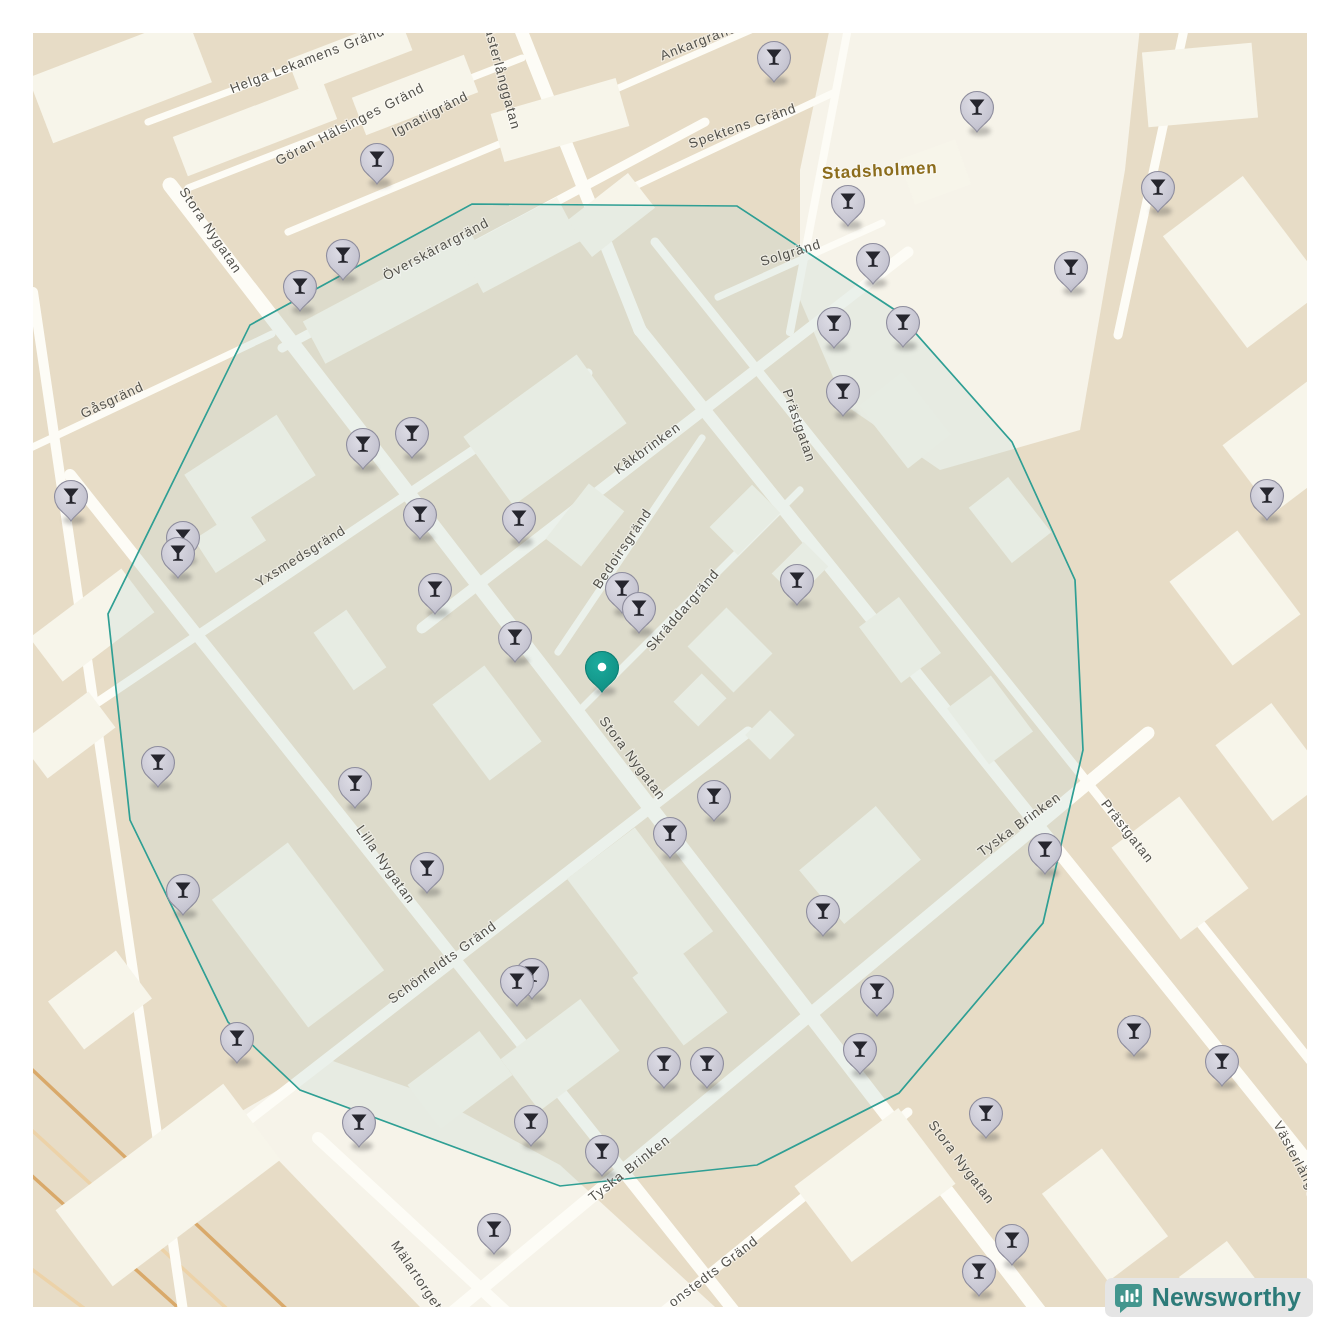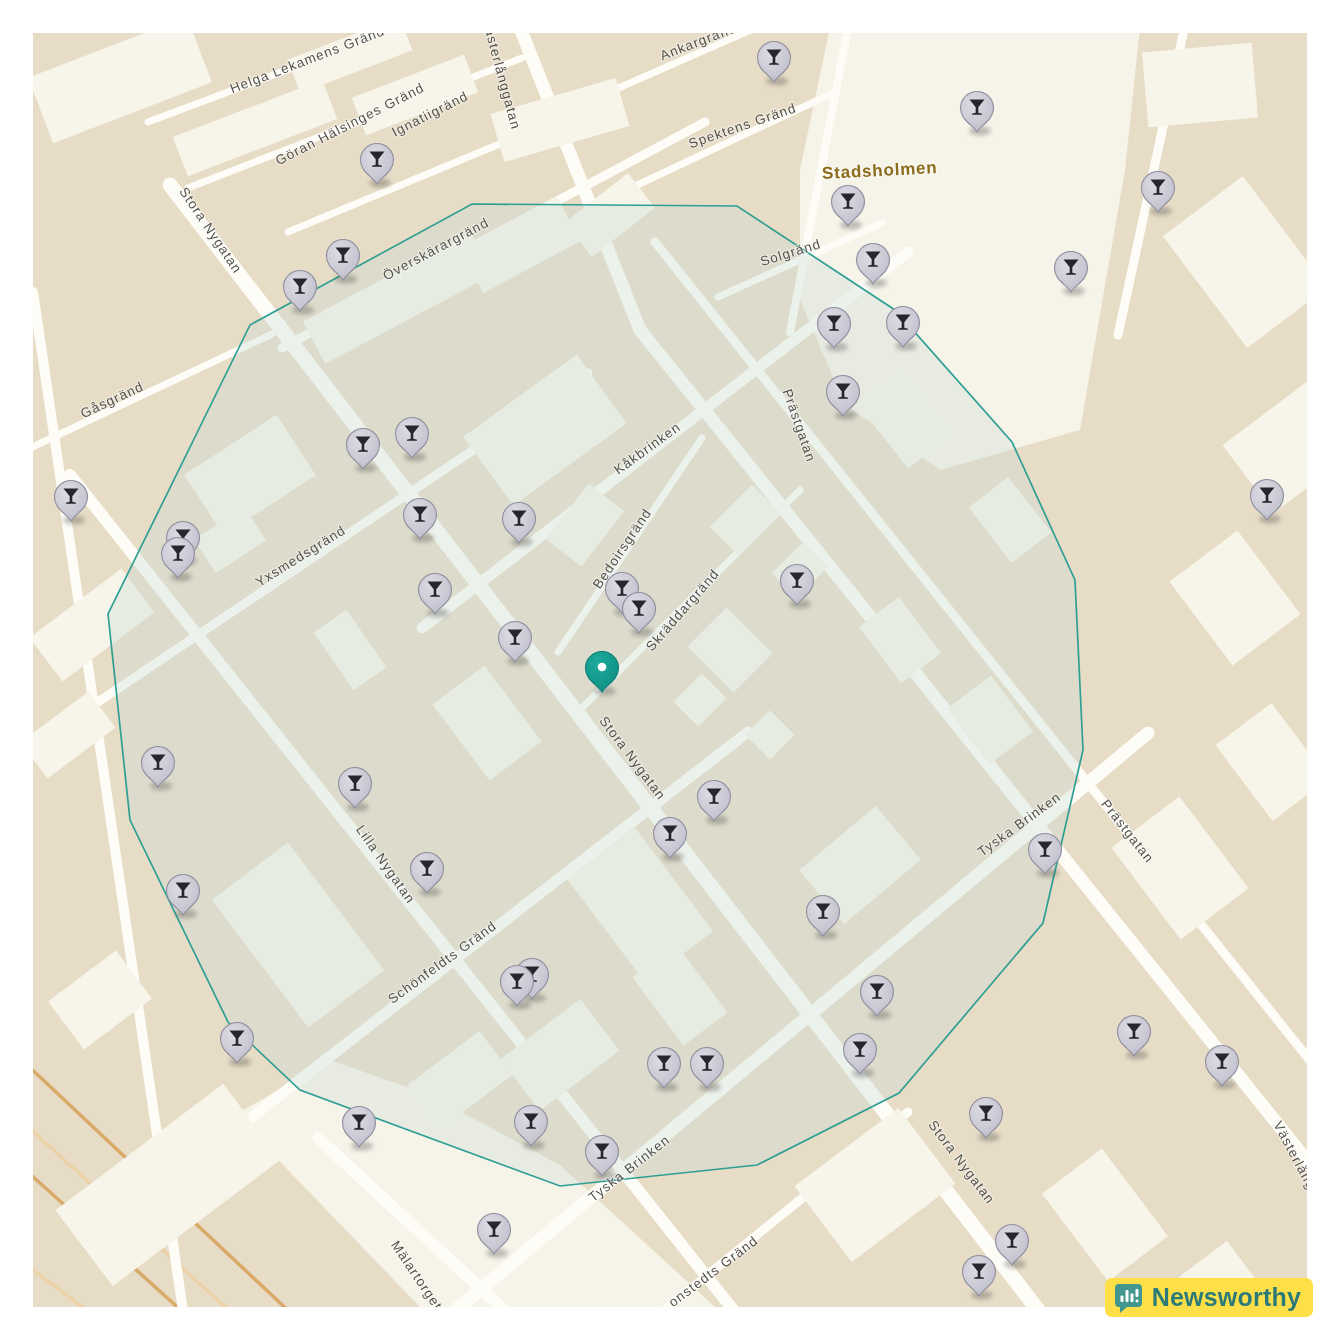--- a/index.html
+++ b/index.html
@@ -3,21 +3,21 @@
 <meta charset="utf-8">
 <style>
   html,body{margin:0;padding:0;background:#ffffff;}
   .canvas{position:relative;width:1340px;height:1340px;background:#ffffff;overflow:hidden;
           font-family:"Liberation Sans",sans-serif;}
   #map-svg{position:absolute;left:0;top:0;}
   text.lbl{fill:#53524c;stroke:#ffffff;stroke-width:2.4px;stroke-opacity:.45;paint-order:stroke;
            letter-spacing:1.1px;font-family:"Liberation Sans",sans-serif;}
   text.area{font-weight:600;letter-spacing:.8px;}
   .attrib{position:absolute;right:27px;bottom:23px;height:39px;display:flex;align-items:center;gap:8px;
-          background:#fde047;border-radius:7px;padding:0 12px 0 8px;}
+          background:#e5e5e5;border-radius:7px;padding:0 12px 0 8px;}
   .attrib .brand{font-size:25px;font-weight:700;color:#2d7b79;letter-spacing:.2px;}
 </style>
 </head>
 <body>
 
 <div class="canvas">
   <svg id="map-svg" width="1340" height="1340" viewBox="0 0 1340 1340">
     <defs>
       <radialGradient id="pinGrad" cx="38%" cy="30%" r="80%">
         <stop offset="0%" stop-color="#dddce5"></stop>

